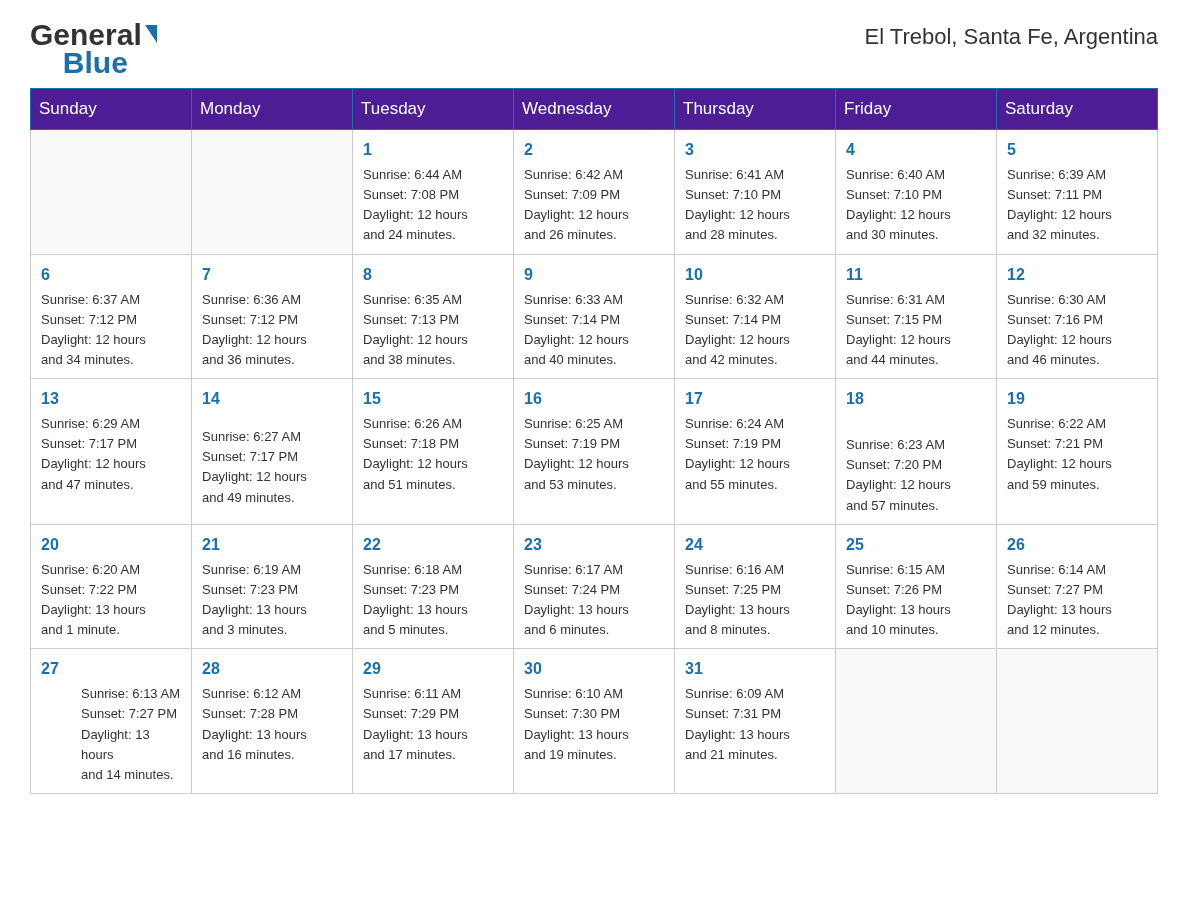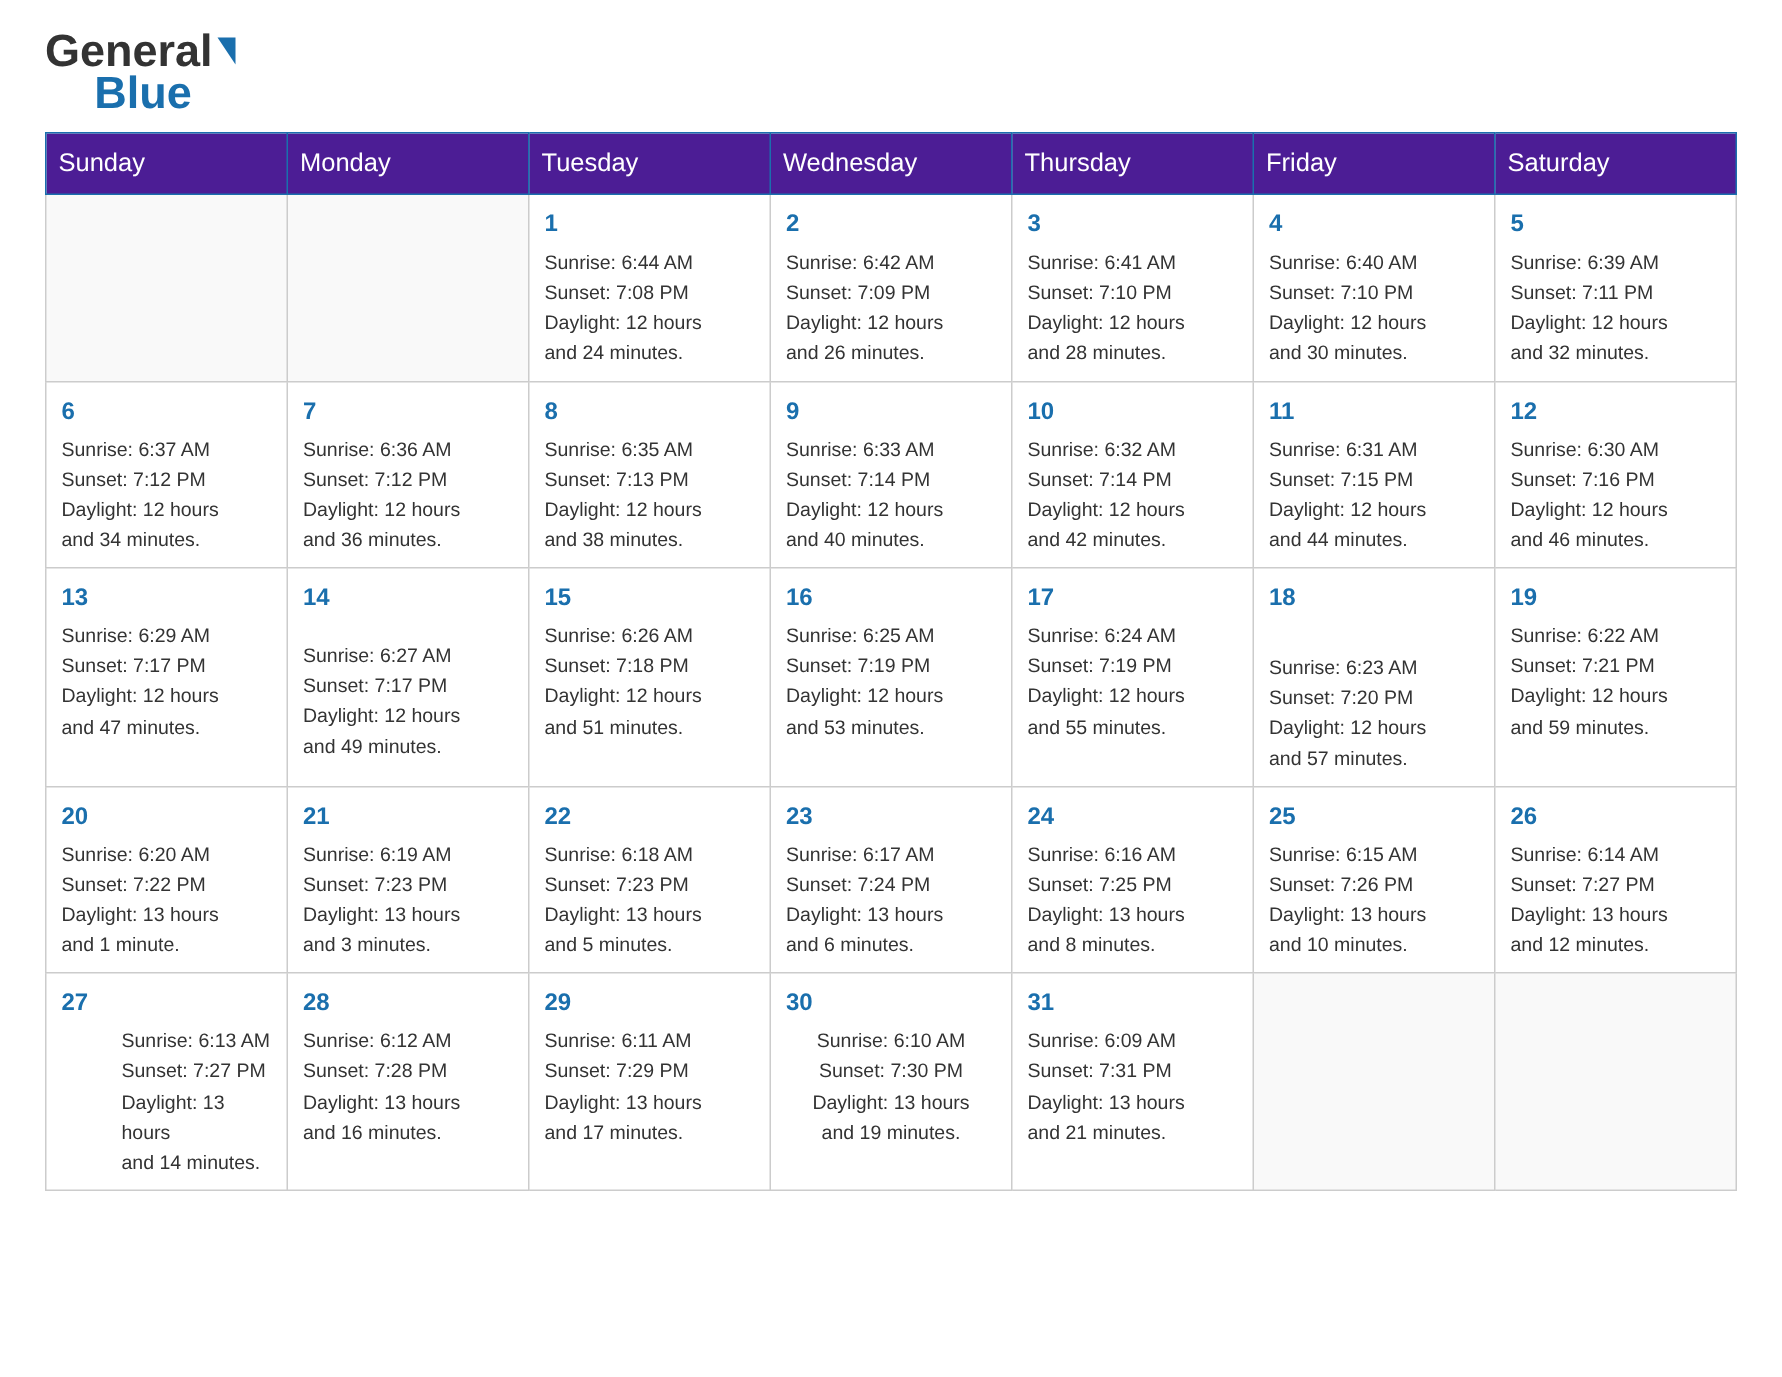--- a/index.html
+++ b/index.html
@@ -107,20 +107,21 @@
 
 <div class="header">
   <div class="logo-wrapper">
     <div class="logo-line1">
       <span class="logo-general">General</span>
       <span class="logo-triangle"></span>
     </div>
     <div class="logo-line2">Blue</div>
   </div>
   <div class="title-section">
+    <div class="location">El Trebol, Santa Fe, Argentina</div>
   </div>
 </div>
 
 <table class="calendar">
   <thead>
     <tr>
       <th>Sunday</th>
       <th>Monday</th>
       <th>Tuesday</th>
       <th>Wednesday</th>
@@ -339,21 +340,21 @@
         </td>
         <td>
           <span class="day-number">29</span>
           <div class="day-info" style="white-space: pre-line;">Sunrise: 6:11 AM
 Sunset: 7:29 PM
 Daylight: 13 hours
 and 17 minutes.</div>
         </td>
         <td>
           <span class="day-number">30</span>
-          <div class="day-info" style="white-space: pre-line; text-align: center;">Sunrise: 6:10 AM
+          <div class="day-info" style="white-space: pre-line;">Sunrise: 6:10 AM
 Sunset: 7:30 PM
 Daylight: 13 hours
 and 19 minutes.</div>
         </td>
         <td>
           <span class="day-number">31</span>
           <div class="day-info" style="white-space: pre-line;">Sunrise: 6:09 AM
 Sunset: 7:31 PM
 Daylight: 13 hours
 and 21 minutes.</div>

